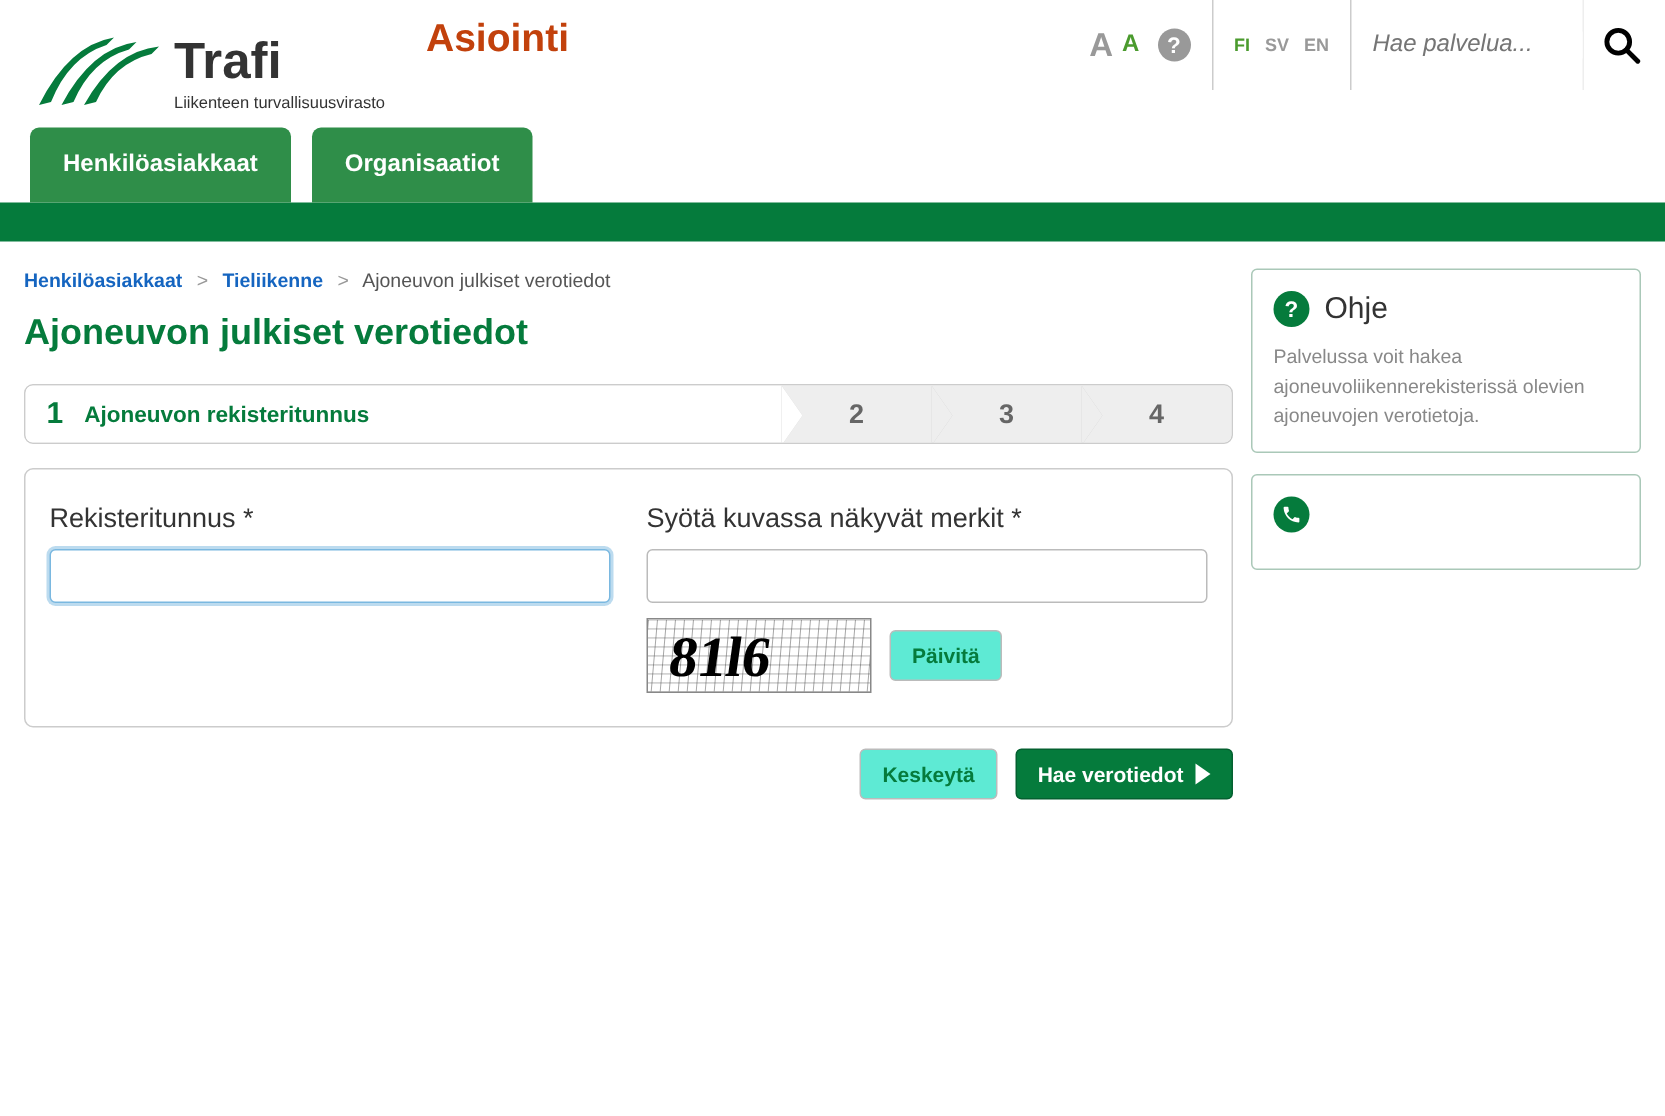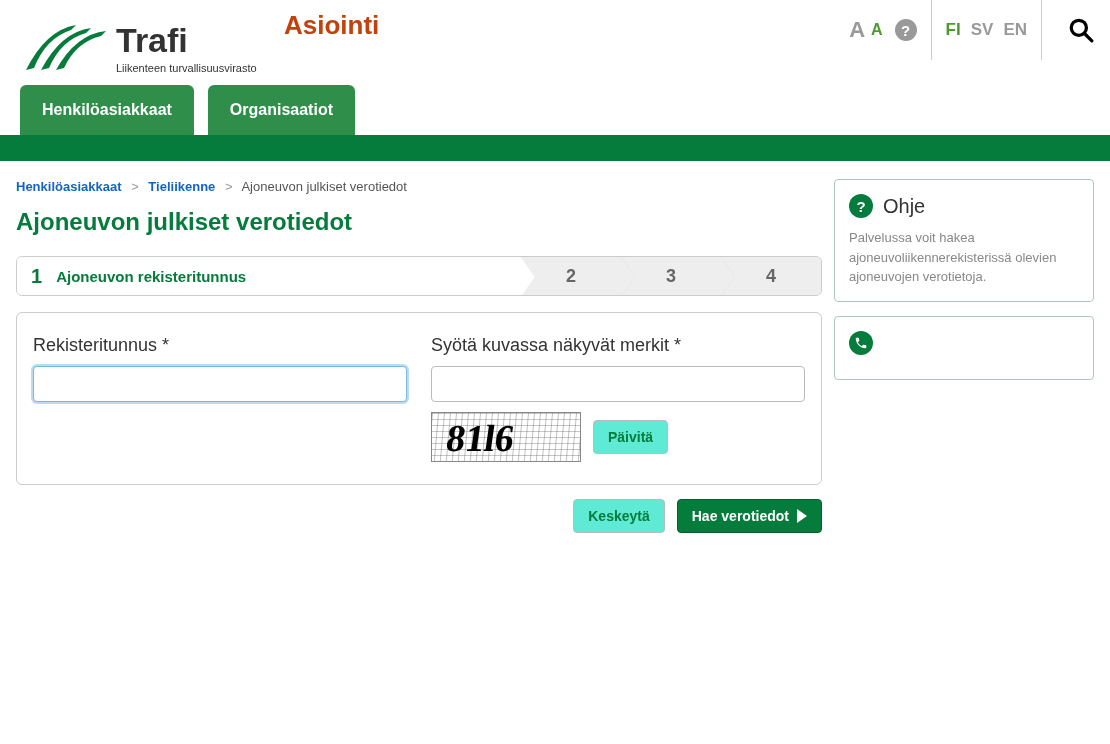--- a/index.html
+++ b/index.html
@@ -6,21 +6,21 @@
   body { font-family: Arial, Helvetica, sans-serif; font-size: 14px; color: #333; width: 1110px; }
   .header { display: flex; align-items: flex-start; padding: 10px 16px 0 16px; }
   .logo-area { display: flex; align-items: flex-start; }
   .logo-svg { width: 250px; height: 75px; }
   .app-title { font-size: 26px; font-weight: bold; color: #c2410c; margin-left: 18px; }
   .header-right { margin-left: auto; display: flex; align-items: center; height: 40px; }
   .font-size-btn { color: #999; font-size: 22px; font-weight: bold; margin-right: 6px; cursor: pointer; }
   .font-size-btn.small { font-size: 16px; color: #4b9b2e; }
   .help-circle { width: 22px; height: 22px; border-radius: 50%; background: #999; color: #fff; display: inline-flex; align-items: center; justify-content: center; font-weight: bold; font-size: 15px; margin-left: 6px; cursor: pointer; }
   .lang-block { border-left: 1px solid #ccc; border-right: 1px solid #ccc; padding: 0 14px; margin: 0 14px; display: flex; gap: 10px; height: 60px; align-items: center; }
-  .lang { font-weight: bold; color: #999; cursor: pointer; font-size: 17px; }
+  .lang { font-weight: bold; color: #999; cursor: pointer; font-size: 12px; }
   .lang.active { color: #4b9b2e; }
   .search-box { display: flex; align-items: center; border-right: 1px solid #eee; height: 60px; }
   .search-input { border: none; outline: none; font-style: italic; font-size: 16px; color: #999; width: 140px; }
   .search-icon { width: 26px; height: 26px; margin-left: 12px; cursor: pointer; }
   
   .nav-tabs-wrap { padding: 0 20px; }
   .nav-tabs { display: flex; gap: 14px; }
   .nav-tab { background: #2f8e49; color: #fff; font-weight: bold; font-size: 16px; padding: 16px 22px; border-top-left-radius: 6px; border-top-right-radius: 6px; cursor: pointer; }
   .nav-bar { height: 26px; background: #057b3c; }
   
@@ -90,20 +90,23 @@
     <div class="app-title">Asiointi</div>
   </div>
   <div class="header-right">
     <span class="font-size-btn">A</span>
     <span class="font-size-btn small">A</span>
     <span class="help-circle">?</span>
     <div class="lang-block">
       <span class="lang active">FI</span>
       <span class="lang">SV</span>
       <span class="lang">EN</span>
+    </div>
+    <div class="search-box">
+      <input class="search-input" placeholder="Hae palvelua..." style="">
     </div>
     <svg class="search-icon" viewBox="0 0 24 24">
       <circle cx="10" cy="10" r="7" stroke="#000" stroke-width="3" fill="none"></circle>
       <line x1="15" y1="15" x2="22" y2="22" stroke="#000" stroke-width="3" stroke-linecap="round"></line>
     </svg>
   </div>
 </div>
 
 <div class="nav-tabs-wrap">
   <div class="nav-tabs">

